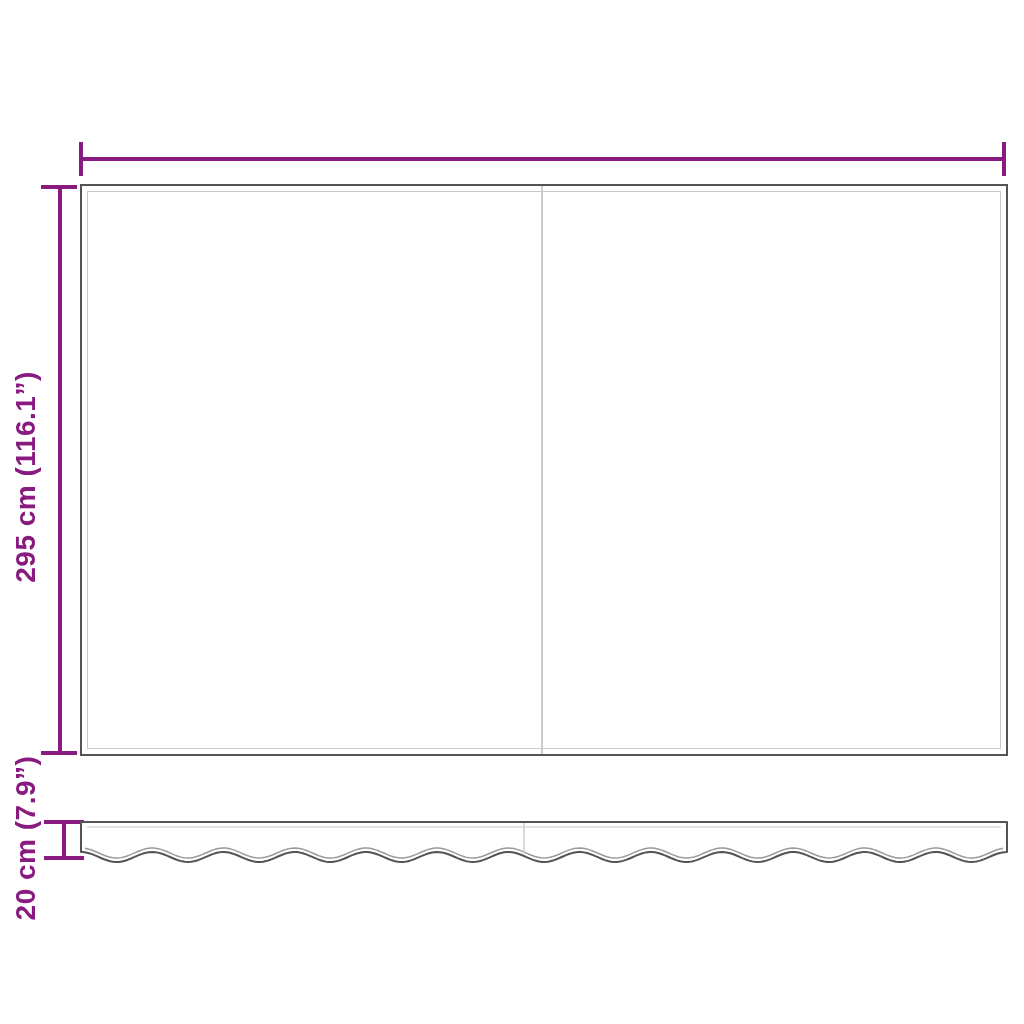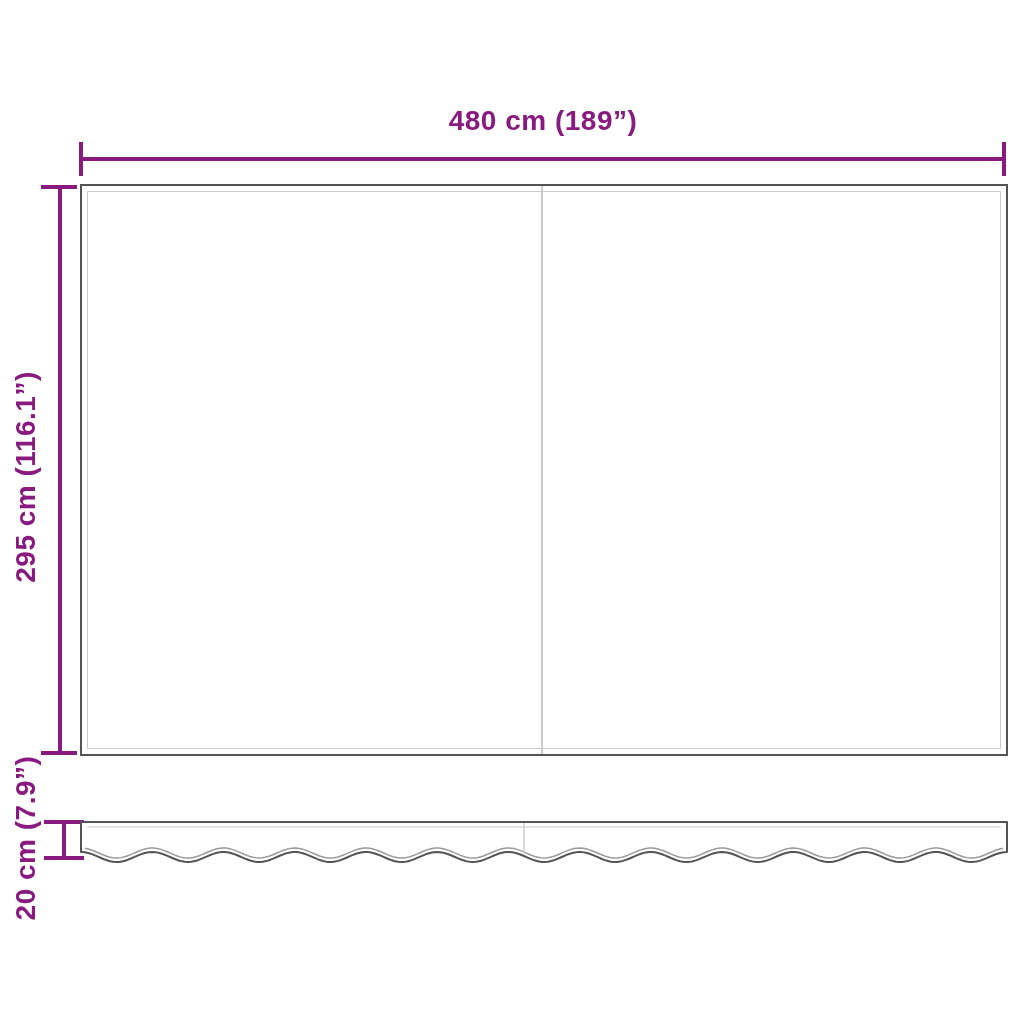--- a/index.html
+++ b/index.html
@@ -84,21 +84,20 @@
   .valance-seam {
     stroke: var(--c-seam);
     stroke-width: 1.5;
   }
 </style>
 </head>
 <body>
 
 <div class="canvas">
 
-  <div class="dim-label horizontal" style="left:543px; top:121px;">480 cm (189”)</div>
   <div class="dim" style="left:81px; top:157px; width:924px; height:4px;"></div>
   <div class="dim" style="left:79px; top:142px; width:4px; height:34px;"></div>
   <div class="dim" style="left:1002px; top:142px; width:4px; height:34px;"></div>
 
   <div class="dim-label vertical" style="left:26px; top:477px;">295 cm (116.1”)</div>
   <div class="dim" style="left:58px; top:187px; width:4px; height:566px;"></div>
   <div class="dim" style="left:41px; top:185px; width:36px; height:4px;"></div>
   <div class="dim" style="left:41px; top:751px; width:36px; height:4px;"></div>
 
   <div class="dim-label vertical" style="left:26px; top:838px;">20 cm (7.9”)</div>

